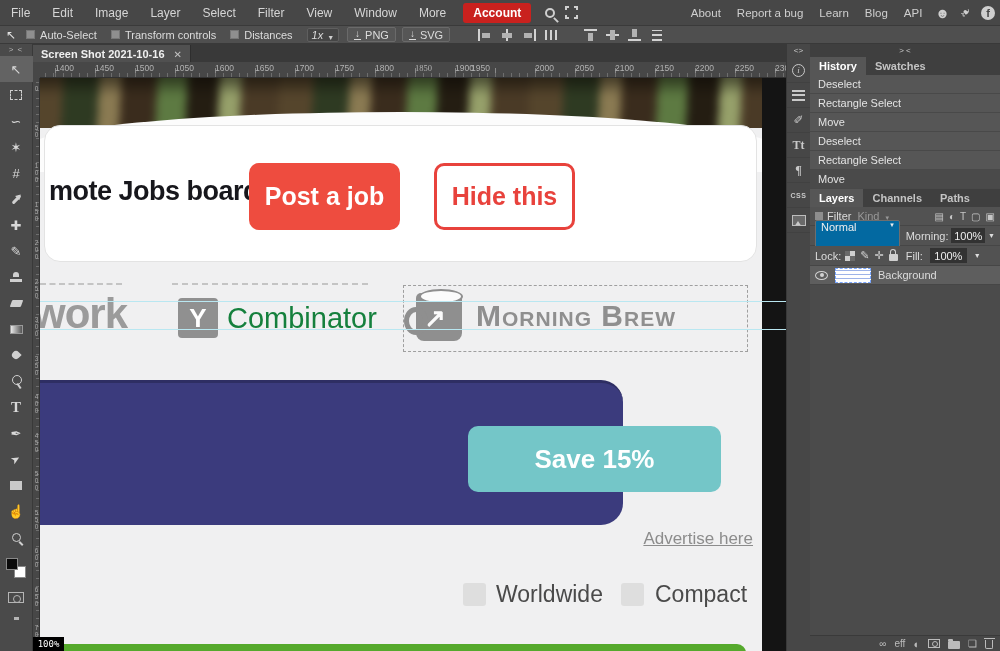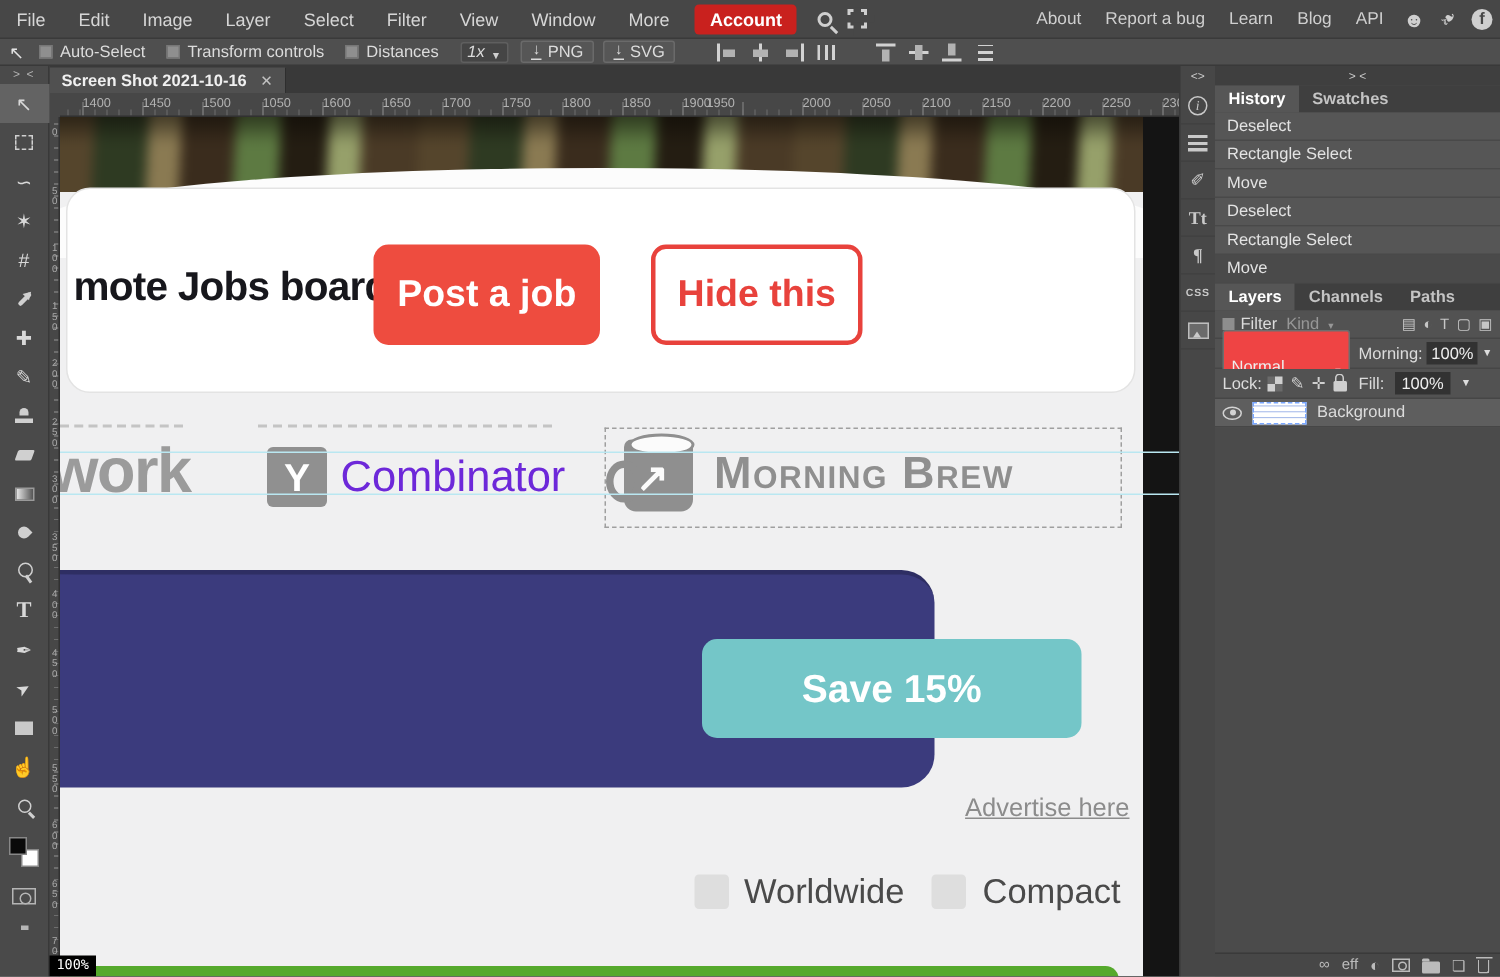--- a/index.html
+++ b/index.html
@@ -137,21 +137,21 @@
     align-items:center; justify-content:center; }
   .hide-btn { position:absolute; left:389px; top:37px; width:141px; height:67px; background:#fff;
     border:3px solid #e8423c; border-radius:10px; color:#e8423c; font-size:25px; font-weight:bold;
     display:flex; align-items:center; justify-content:center; }
   .ants { border-top:2px dashed #c4c4c4; position:absolute; height:0; }
   .logo-work { position:absolute; left:-7px; top:212px; font-size:42px; font-weight:800; color:#9b9b9b;
     letter-spacing:-1px; }
   .yc-square { position:absolute; left:138px; top:220px; width:40px; height:40px; background:#909090;
     border-radius:4px; color:#fff; font-size:26px; font-weight:bold; display:flex; align-items:center;
     justify-content:center; }
-  .yc-name { position:absolute; left:187px; top:224px; font-size:29px; font-weight:300; color:#6d28d9; }
+  .yc-name { position:absolute; left:187px; top:224px; font-size:29px; font-weight:300; color:#15803d; }
   .mb-box { position:absolute; left:363px; top:207px; width:345px; height:67px; border:1.5px dashed #9f9f9f; }
   .mb-mug { position:absolute; left:12px; top:7px; width:46px; height:48px; background:#8f8f8f;
     border-radius:5px 5px 8px 8px; }
   .mb-mug::before { content:""; position:absolute; left:3px; top:-4px; width:40px; height:11px;
     background:#fbfbfb; border:2px solid #8f8f8f; border-radius:50%; }
   .mb-mug::after { content:""; position:absolute; left:-12px; top:14px; width:14px; height:18px;
     border:5px solid #8f8f8f; border-radius:50%; }
   .mb-arrow { position:absolute; left:8px; top:10px; color:#fbfbfb; font-size:26px; font-weight:bold; }
   .mb-name { position:absolute; left:72px; top:13px; font-size:30px; color:#8f8f8f;
     font-variant:small-caps; font-weight:600; letter-spacing:1px; }
@@ -194,22 +194,22 @@
     color:#e3e3e3; line-height:18px; padding-left:8px; }
   .hist-row.sel { background:#4a4a4a; }
   .lay-row { display:flex; align-items:center; font-size:11px; color:#dcdcdc; background:#525252;
     border-bottom:1px solid #464646; padding:0 5px; }
   .filter-row { height:19px; }
   .filt-cb { width:8px; height:8px; background:#8e8e8e; margin-right:4px; }
   .kind { color:#979797; margin-left:6px; }
   .kind .car { font-size:7px; margin-left:3px; }
   .filt-icos { margin-left:auto; display:flex; gap:5px; font-size:10px; color:#c6c6c6; align-items:center; }
   .blend-row { height:20px; }
-  .blend-sel { width:92px; height:32px; background:#ef4444; border:1px solid #6e6e6e; border-radius:2px;
-    display:flex; align-items:flex-end; padding:0 5px; color:#eee; }
+  .blend-sel { width:92px; height:32px; background:#0369a1; border:1px solid #6e6e6e; border-radius:2px;
+    display:flex; align-items:flex-start; padding:0 5px; color:#eee; }
   .blend-sel .car { margin-left:auto; font-size:7px; }
   .val-box { width:37px; height:15px; background:#323232; color:#eee; display:flex; align-items:center;
     justify-content:center; margin:0 3px; }
   .tiny-car { font-size:7px; color:#ddd; }
   .lock-row { height:20px; gap:4px; }
   .lock-icos { display:flex; gap:5px; align-items:center; font-size:11px; color:#cfcfcf; }
   .chk-ico { width:10px; height:10px;
     background:conic-gradient(#cfcfcf 0 25%,#6a6a6a 25% 50%,#cfcfcf 50% 75%,#6a6a6a 75%); }
   .padlock { position:relative; width:9px; height:7px; background:#cfcfcf; border-radius:1px; margin-top:4px; }
   .padlock::before { content:""; position:absolute; left:1.5px; top:-5px; width:4px; height:5px;
@@ -337,21 +337,21 @@
   <div class="h-ruler">
       <span class="hnum" style="left: 15px;">1400</span>
       <span class="hnum" style="left: 55px;">1450</span>
       <span class="hnum" style="left: 95px;">1500</span>
       <span class="hnum" style="left: 135px;">1050</span>
       <span class="hnum" style="left: 175px;">1600</span>
       <span class="hnum" style="left: 215px;">1650</span>
       <span class="hnum" style="left: 255px;">1700</span>
       <span class="hnum" style="left: 295px;">1750</span>
       <span class="hnum" style="left: 335px;">1800</span>
-      <span class="hnum" style="left: 375px;">1850</span>
+      <span class="hnum" style="left: 375px; font-family: Liberation Serif, serif;">1850</span>
       <span class="hnum" style="left: 415px;">1900</span>
       <span class="hnum" style="left: 431px;">1950</span>
       <span class="hnum" style="left: 495px;">2000</span>
       <span class="hnum" style="left: 535px;">2050</span>
       <span class="hnum" style="left: 575px;">2100</span>
       <span class="hnum" style="left: 615px;">2150</span>
       <span class="hnum" style="left: 655px;">2200</span>
       <span class="hnum" style="left: 695px;">2250</span>
       <span class="hnum" style="left: 735px;">2300</span>
     </div>

